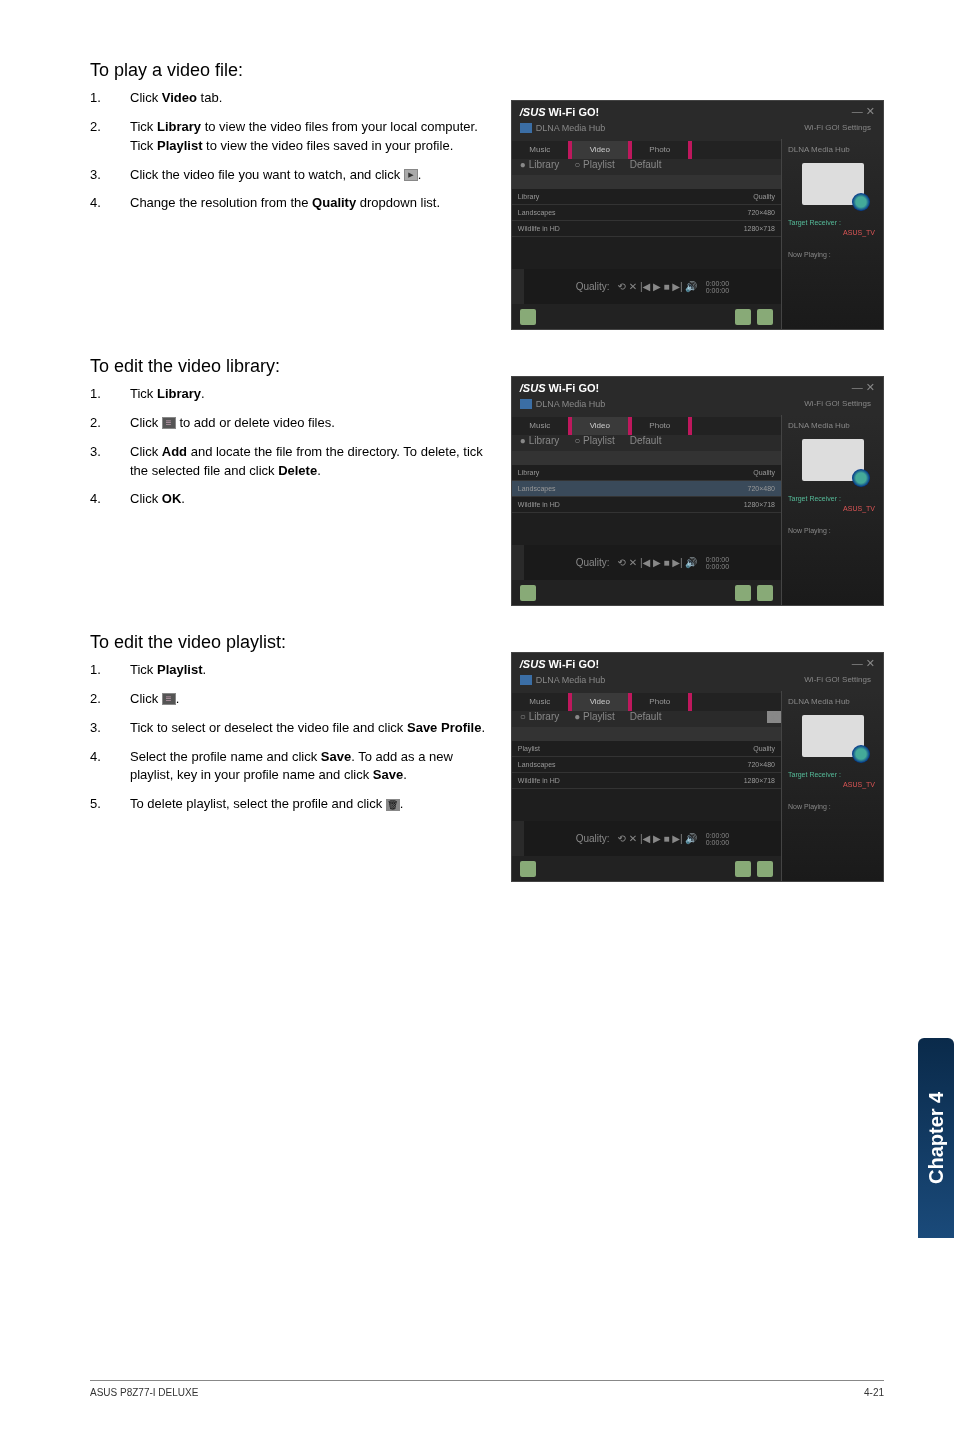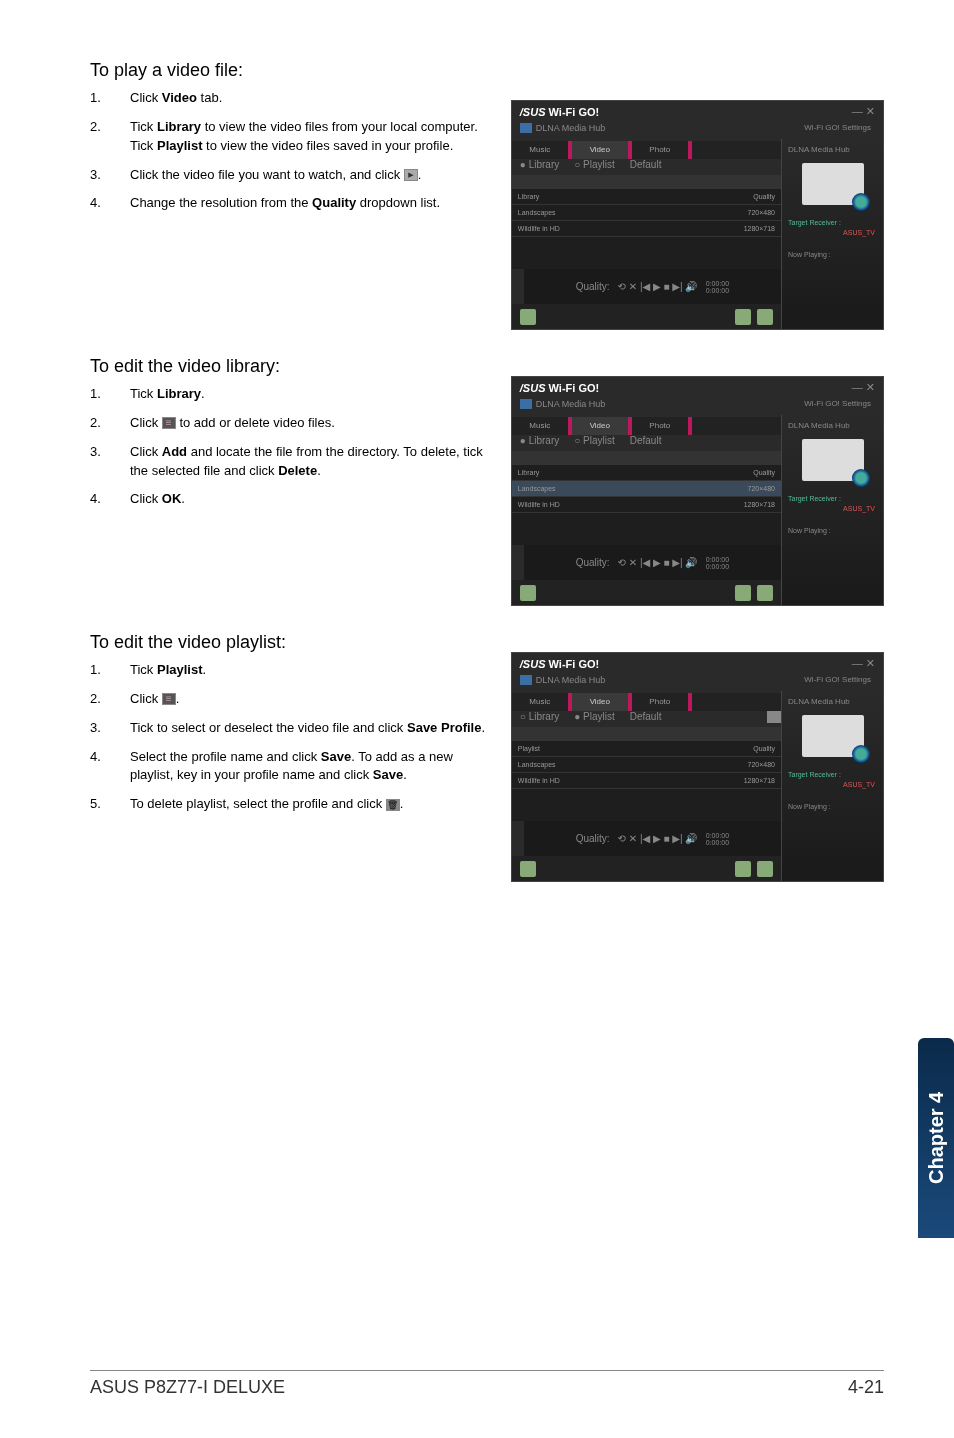--- a/index.html
+++ b/index.html
@@ -313,21 +313,21 @@
     }
     .footer {
       position: absolute;
       bottom: 40px;
       left: 90px;
       right: 70px;
       border-top: 1px solid #888;
       padding-top: 6px;
       display: flex;
       justify-content: space-between;
-      font-size: 18px;
+      font-size: 10px;
       color: #333;
     }
   </style>
 </head>
 <body>
 
 <div class="row top-section">
   <div class="left-col">
     <h3>To play a video file:</h3>
     <ol>

